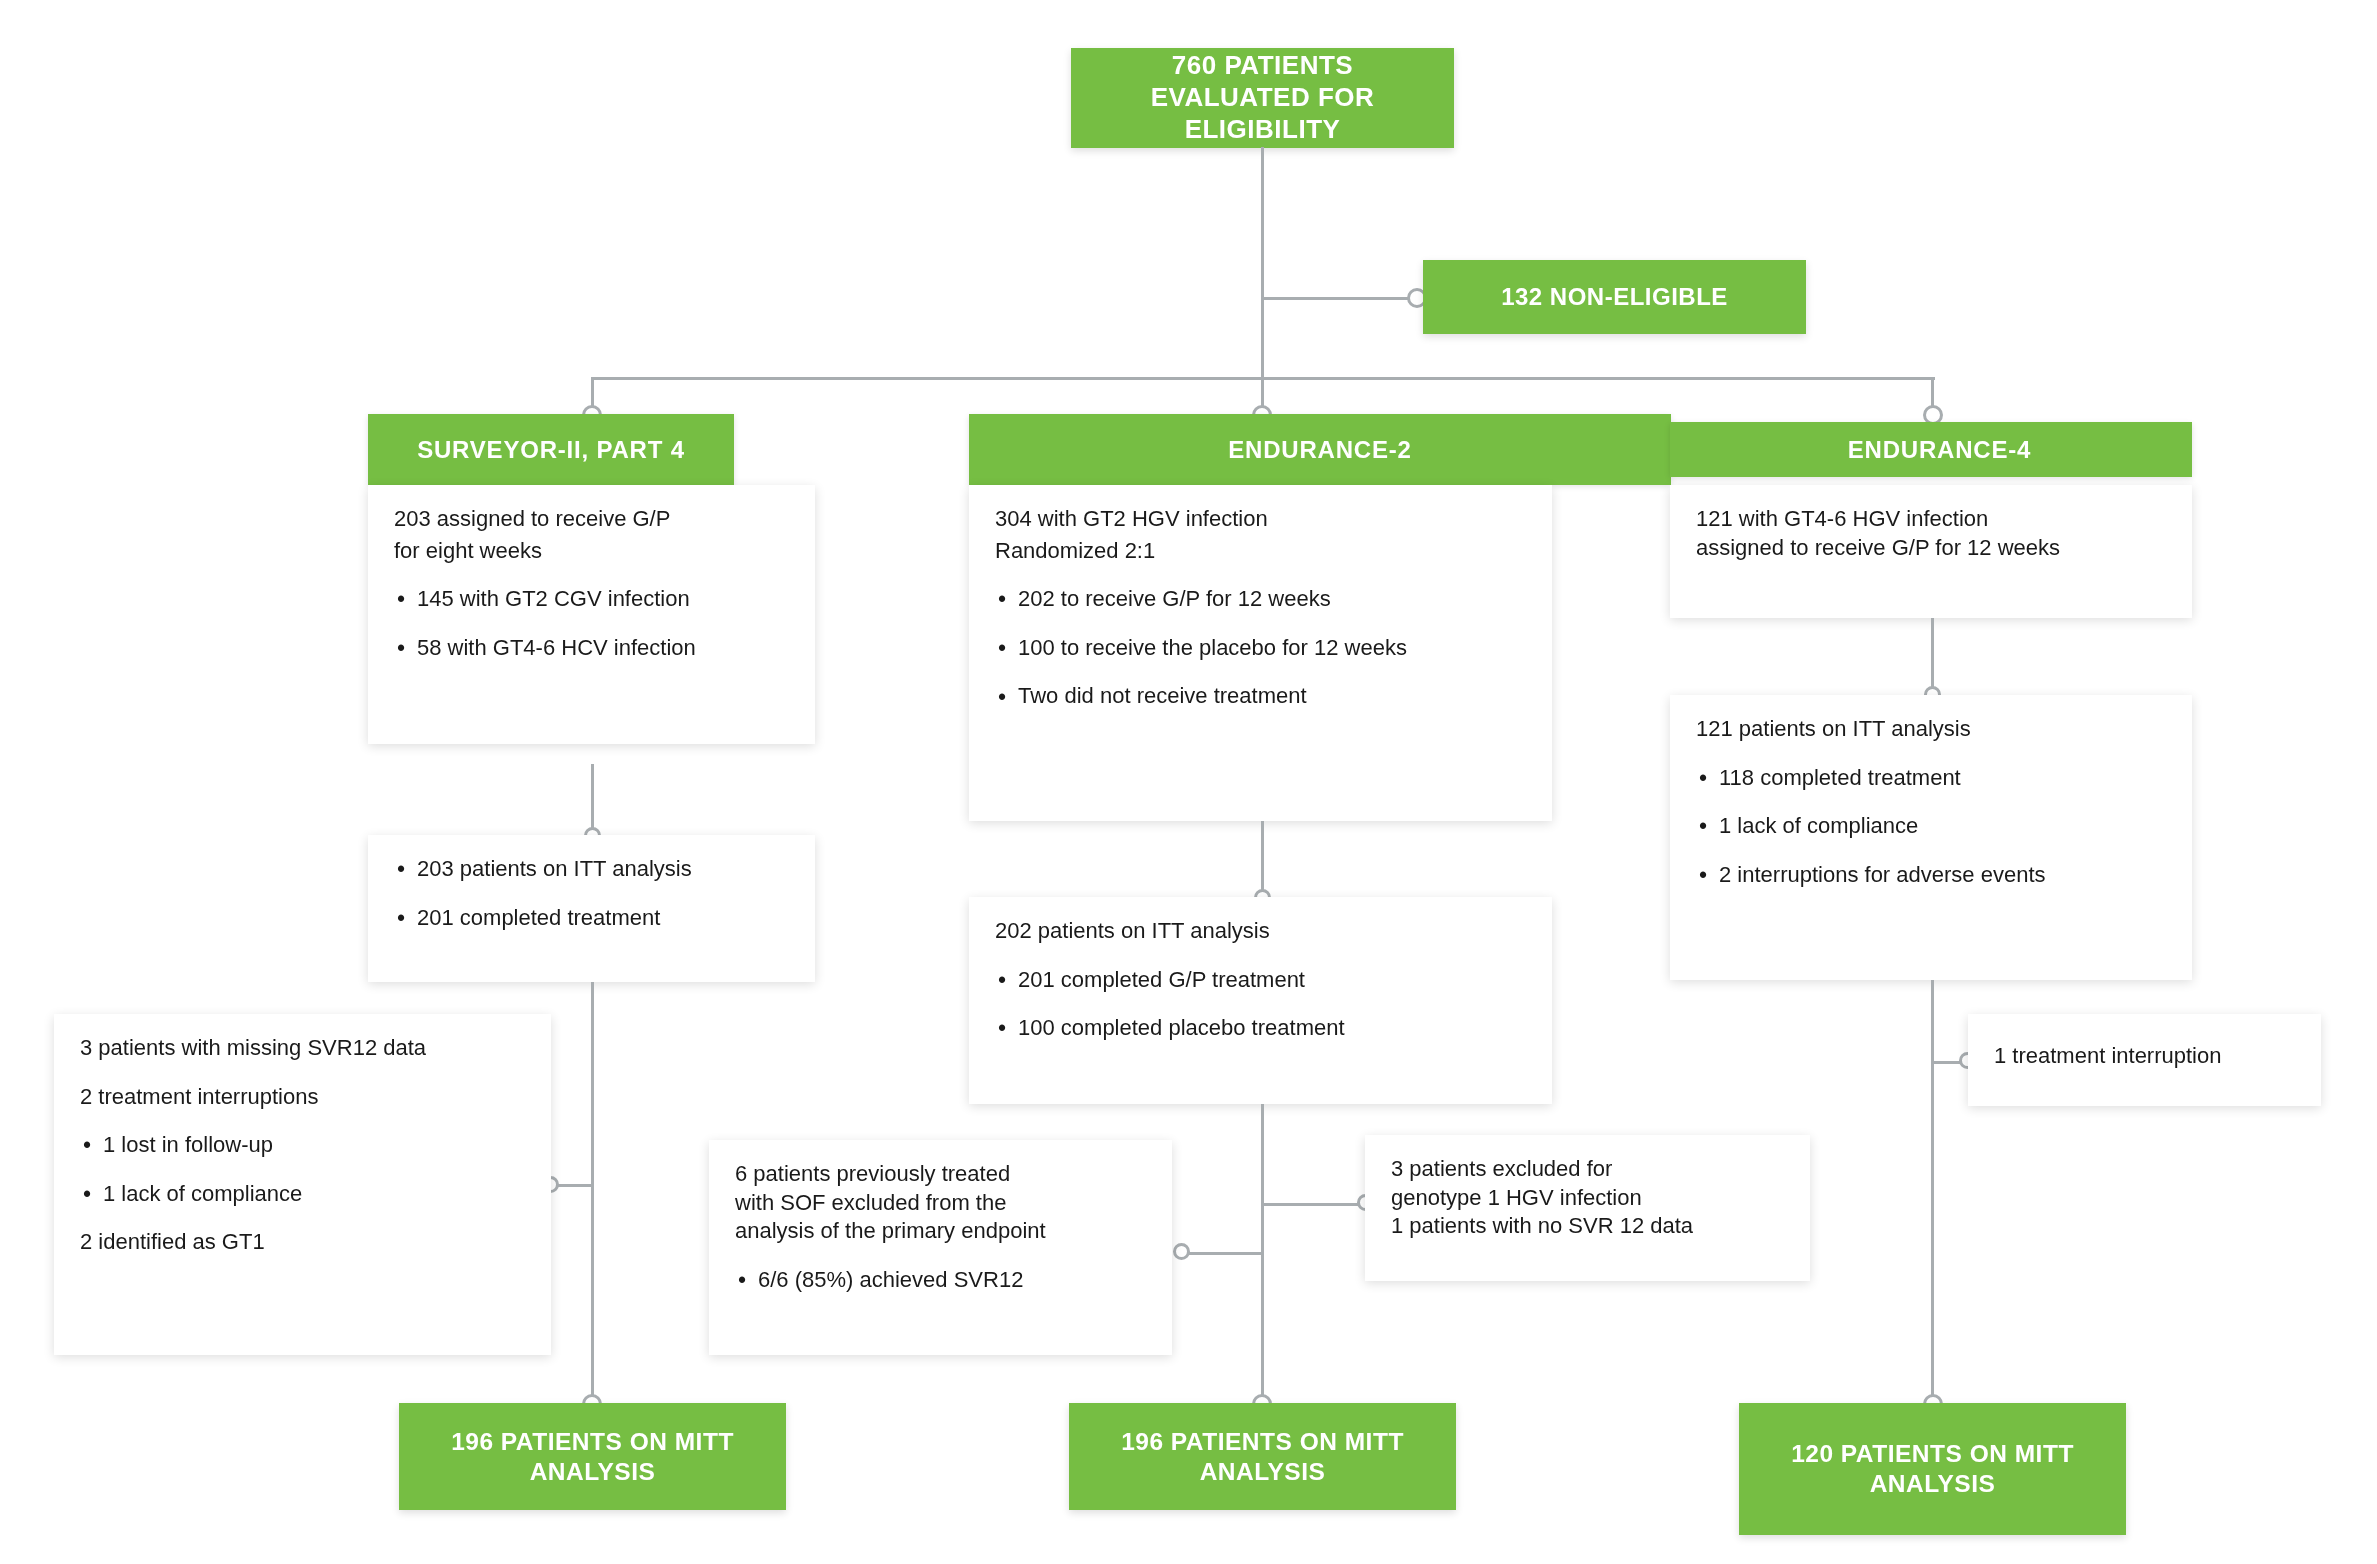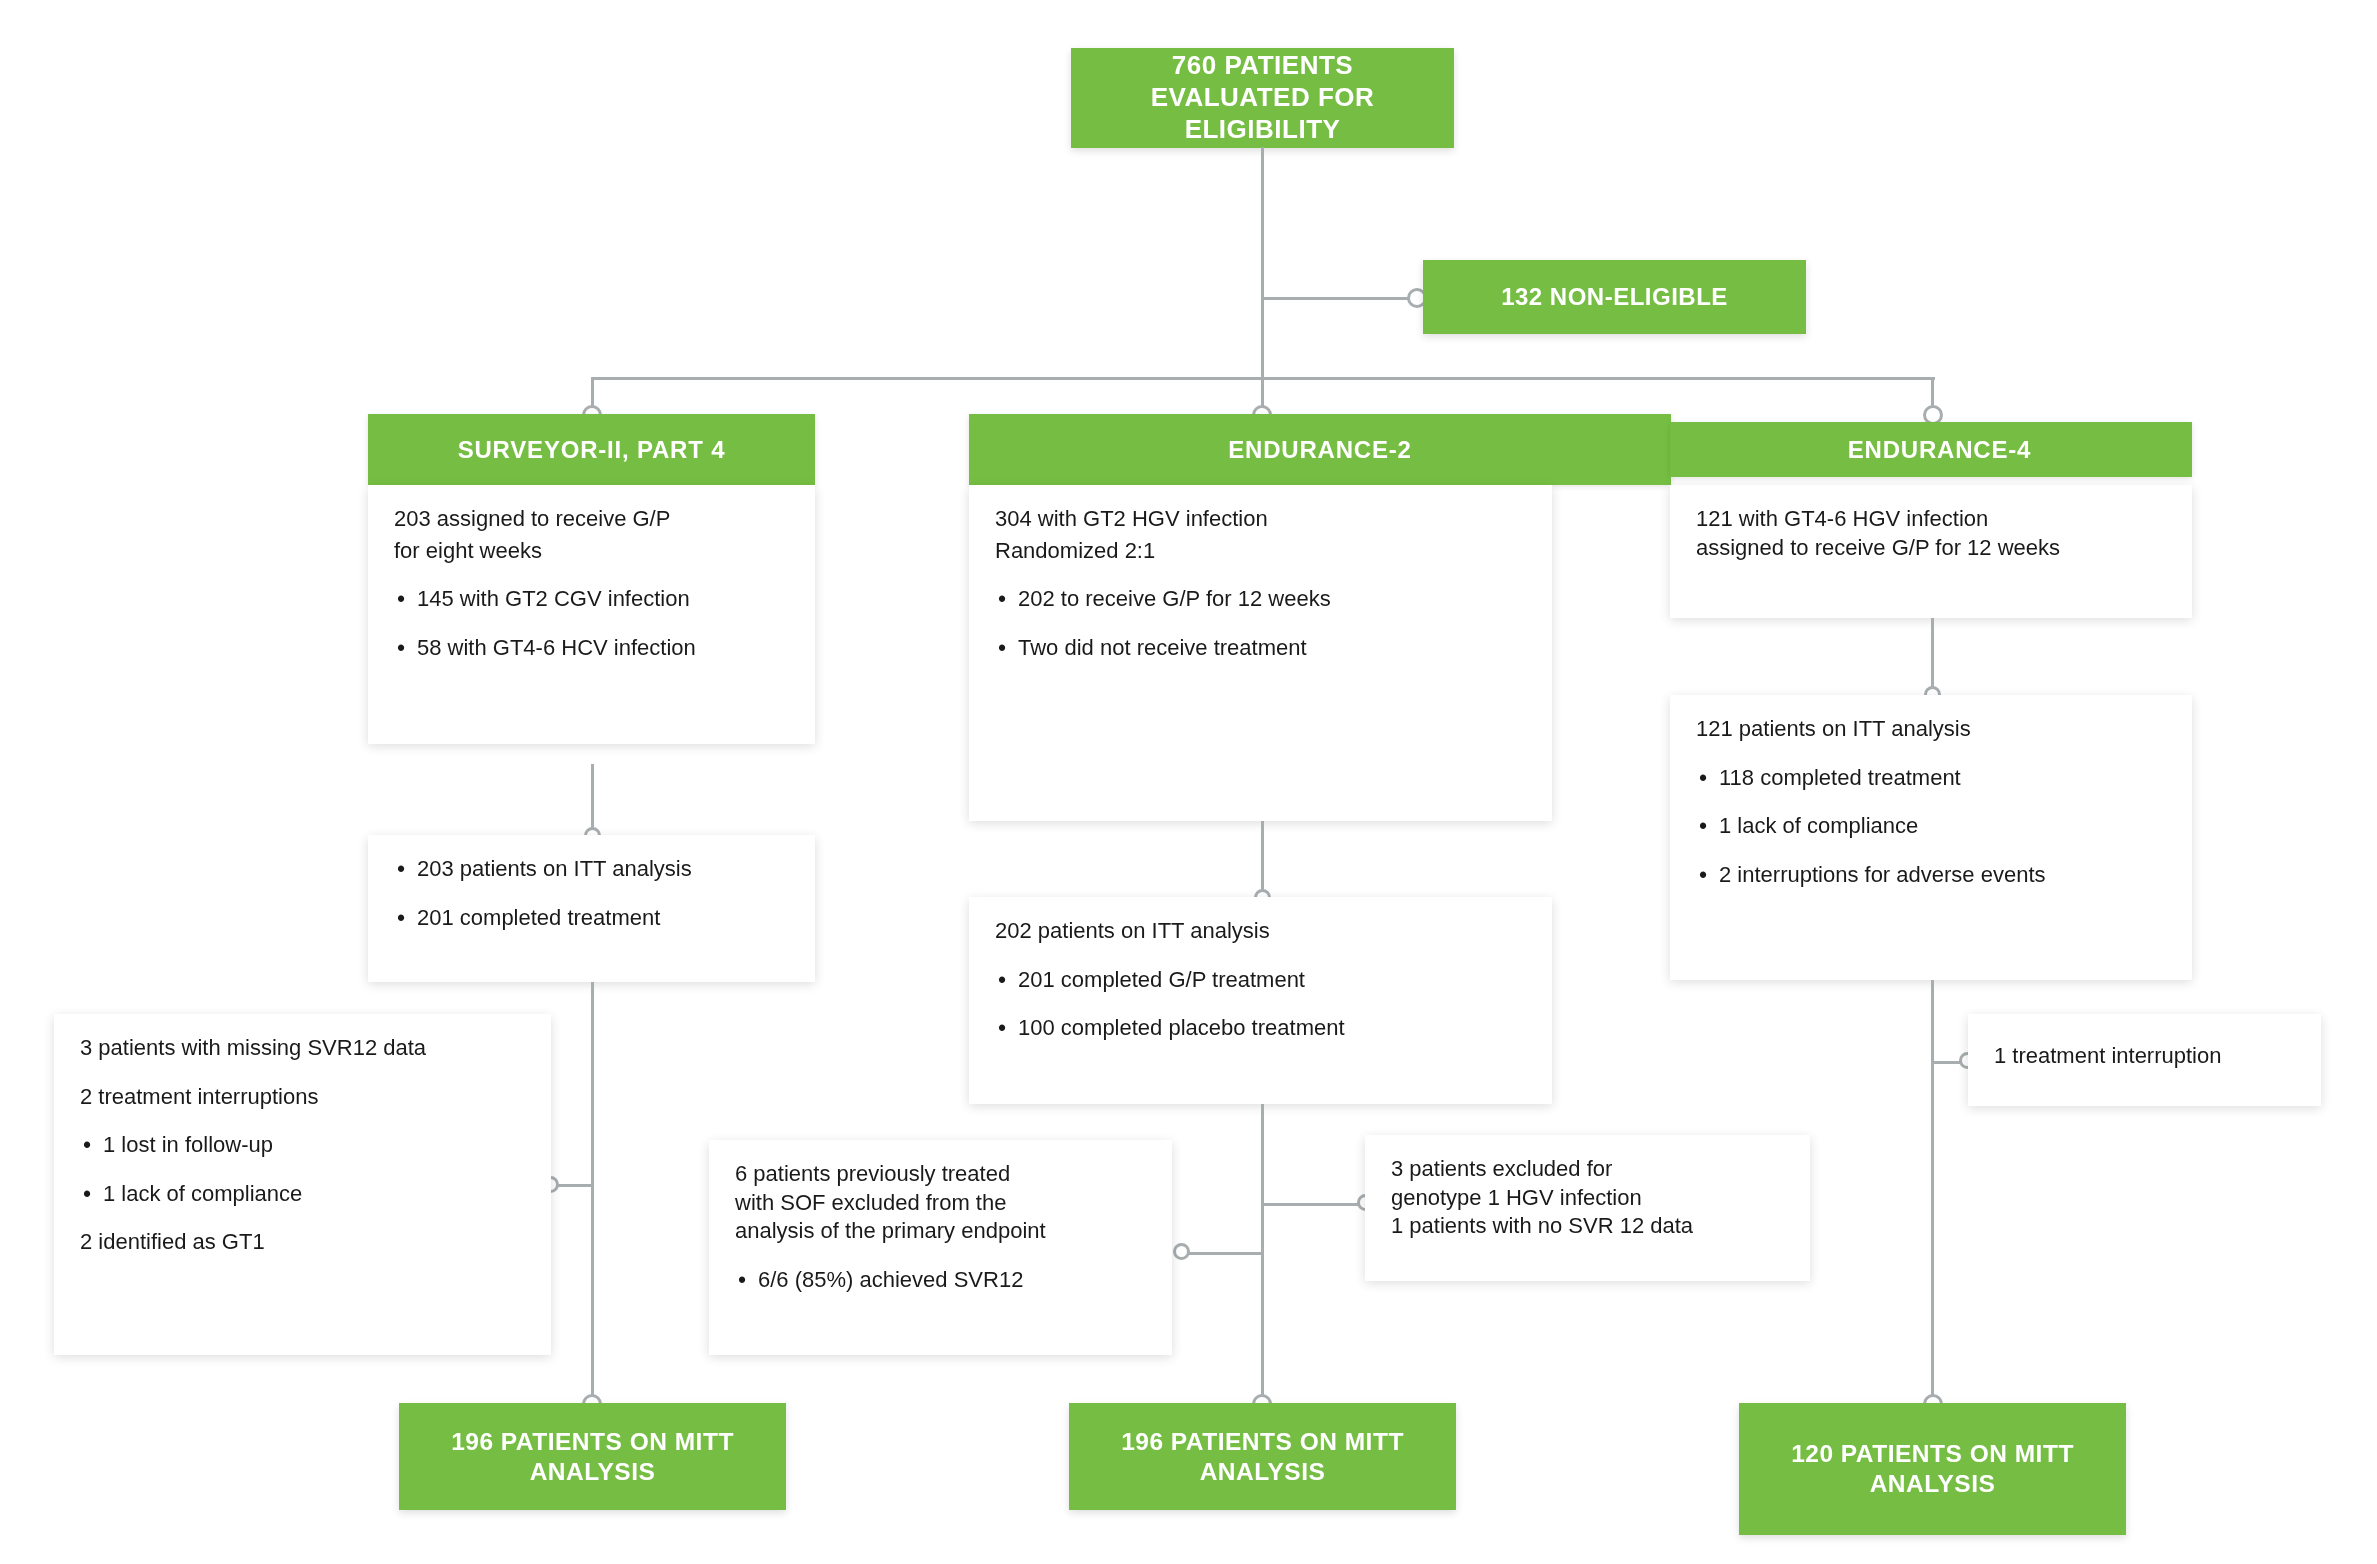--- a/index.html
+++ b/index.html
@@ -84,21 +84,21 @@
   </div>
 
   <div class="hline" style="left:591px;top:377px;width:1344px;"></div>
   <div class="vline" style="left:591px;top:377px;height:37px;"></div>
   <div class="vline" style="left:1261px;top:377px;height:37px;"></div>
   <div class="vline" style="left:1931px;top:377px;height:37px;"></div>
   <div class="dot" style="left:582px;top:405px;"></div>
   <div class="dot" style="left:1252px;top:405px;"></div>
   <div class="dot" style="left:1923px;top:405px;"></div>
 
-  <div class="box hdr-green" style="left:368px;top:414px;width:447px;height:71px;font-size:24px;">
+  <div class="box hdr-green" style="left:368px;top:414px;width:366px;height:71px;font-size:24px;">
     <span>SURVEYOR-II, PART 4</span>
   </div>
   <div class="box white" style="left:368px;top:485px;width:447px;height:259px;font-size:22px;">
     <div class="inner">
       <p>203 assigned to receive G/P</p>
       <p class="gap-sm">for eight weeks</p>
       <ul>
         <li class="sp">145 with GT2 CGV infection</li>
         <li class="sp">58 with GT4-6 HCV infection</li>
       </ul>
@@ -140,20 +140,21 @@
 
   <div class="box hdr-green" style="left:969px;top:414px;width:702px;height:71px;font-size:24px;">
     <span>ENDURANCE-2</span>
   </div>
   <div class="box white" style="left:969px;top:485px;width:583px;height:336px;font-size:22px;">
     <div class="inner">
       <p>304 with GT2 HGV infection</p>
       <p class="gap-sm">Randomized 2:1</p>
       <ul>
         <li class="sp">202 to receive G/P for 12 weeks</li>
+        <li class="sp">100 to receive the placebo for 12 weeks</li>
         <li class="sp">Two did not receive treatment</li>
       </ul>
     </div>
   </div>
 
   <div class="vline" style="left:1261px;top:821px;height:84px;"></div>
   <div class="dot sm" style="left:1254px;top:889px;"></div>
 
   <div class="box white" style="left:969px;top:897px;width:583px;height:207px;font-size:22px;">
     <div class="inner">

